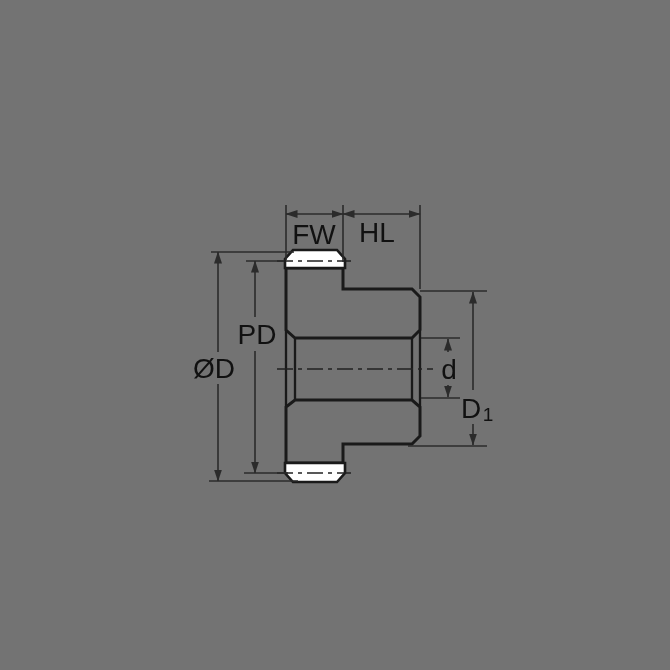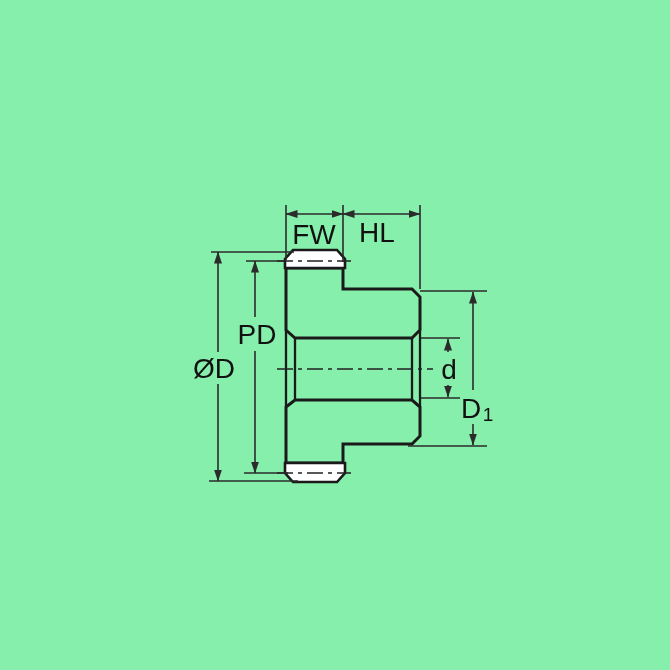--- a/index.html
+++ b/index.html
@@ -4,21 +4,21 @@
 <style>
   html, body {
     margin: 0;
     padding: 0;
     background: #ffffff;
   }
   .canvas {
     position: relative;
     width: 670px;
     height: 670px;
-    background: #86efac;
+    background: #737373;
     font-family: "Liberation Sans", sans-serif;
     overflow: hidden;
   }
   svg { display: block; }
 
   
   .outline {
     stroke: #1a1a1a;
     stroke-width: 3;
     stroke-linejoin: miter;

